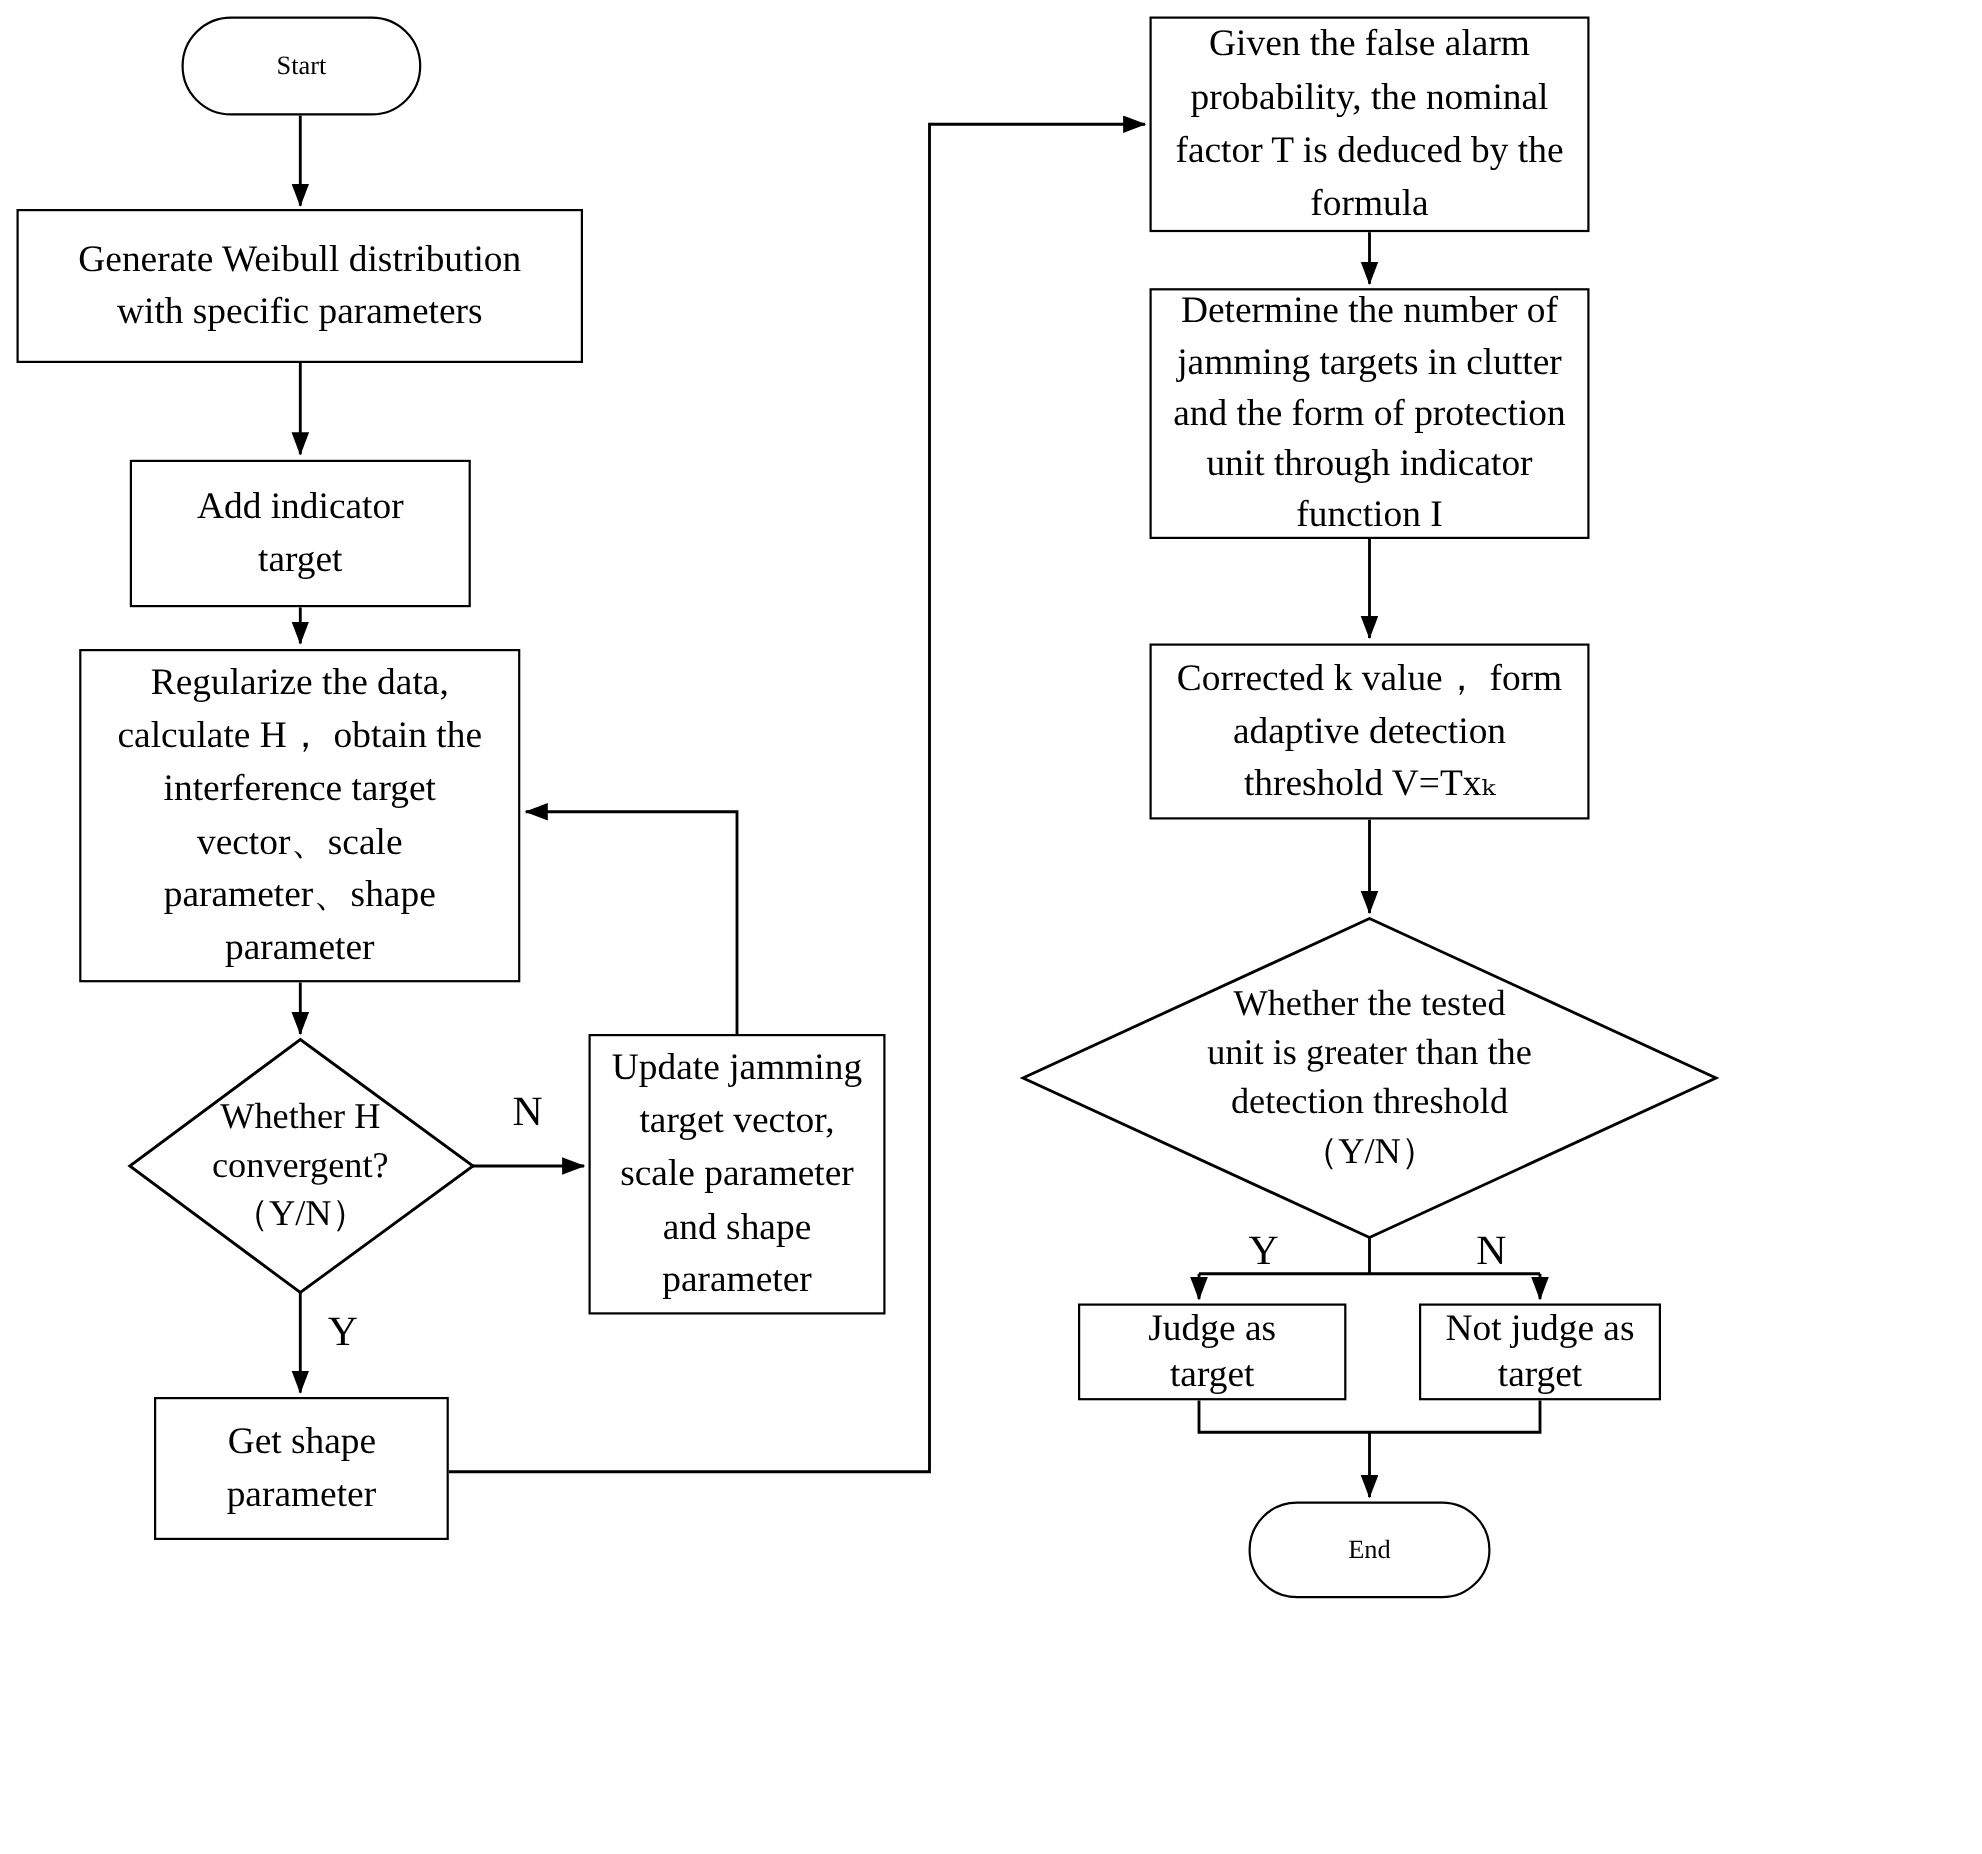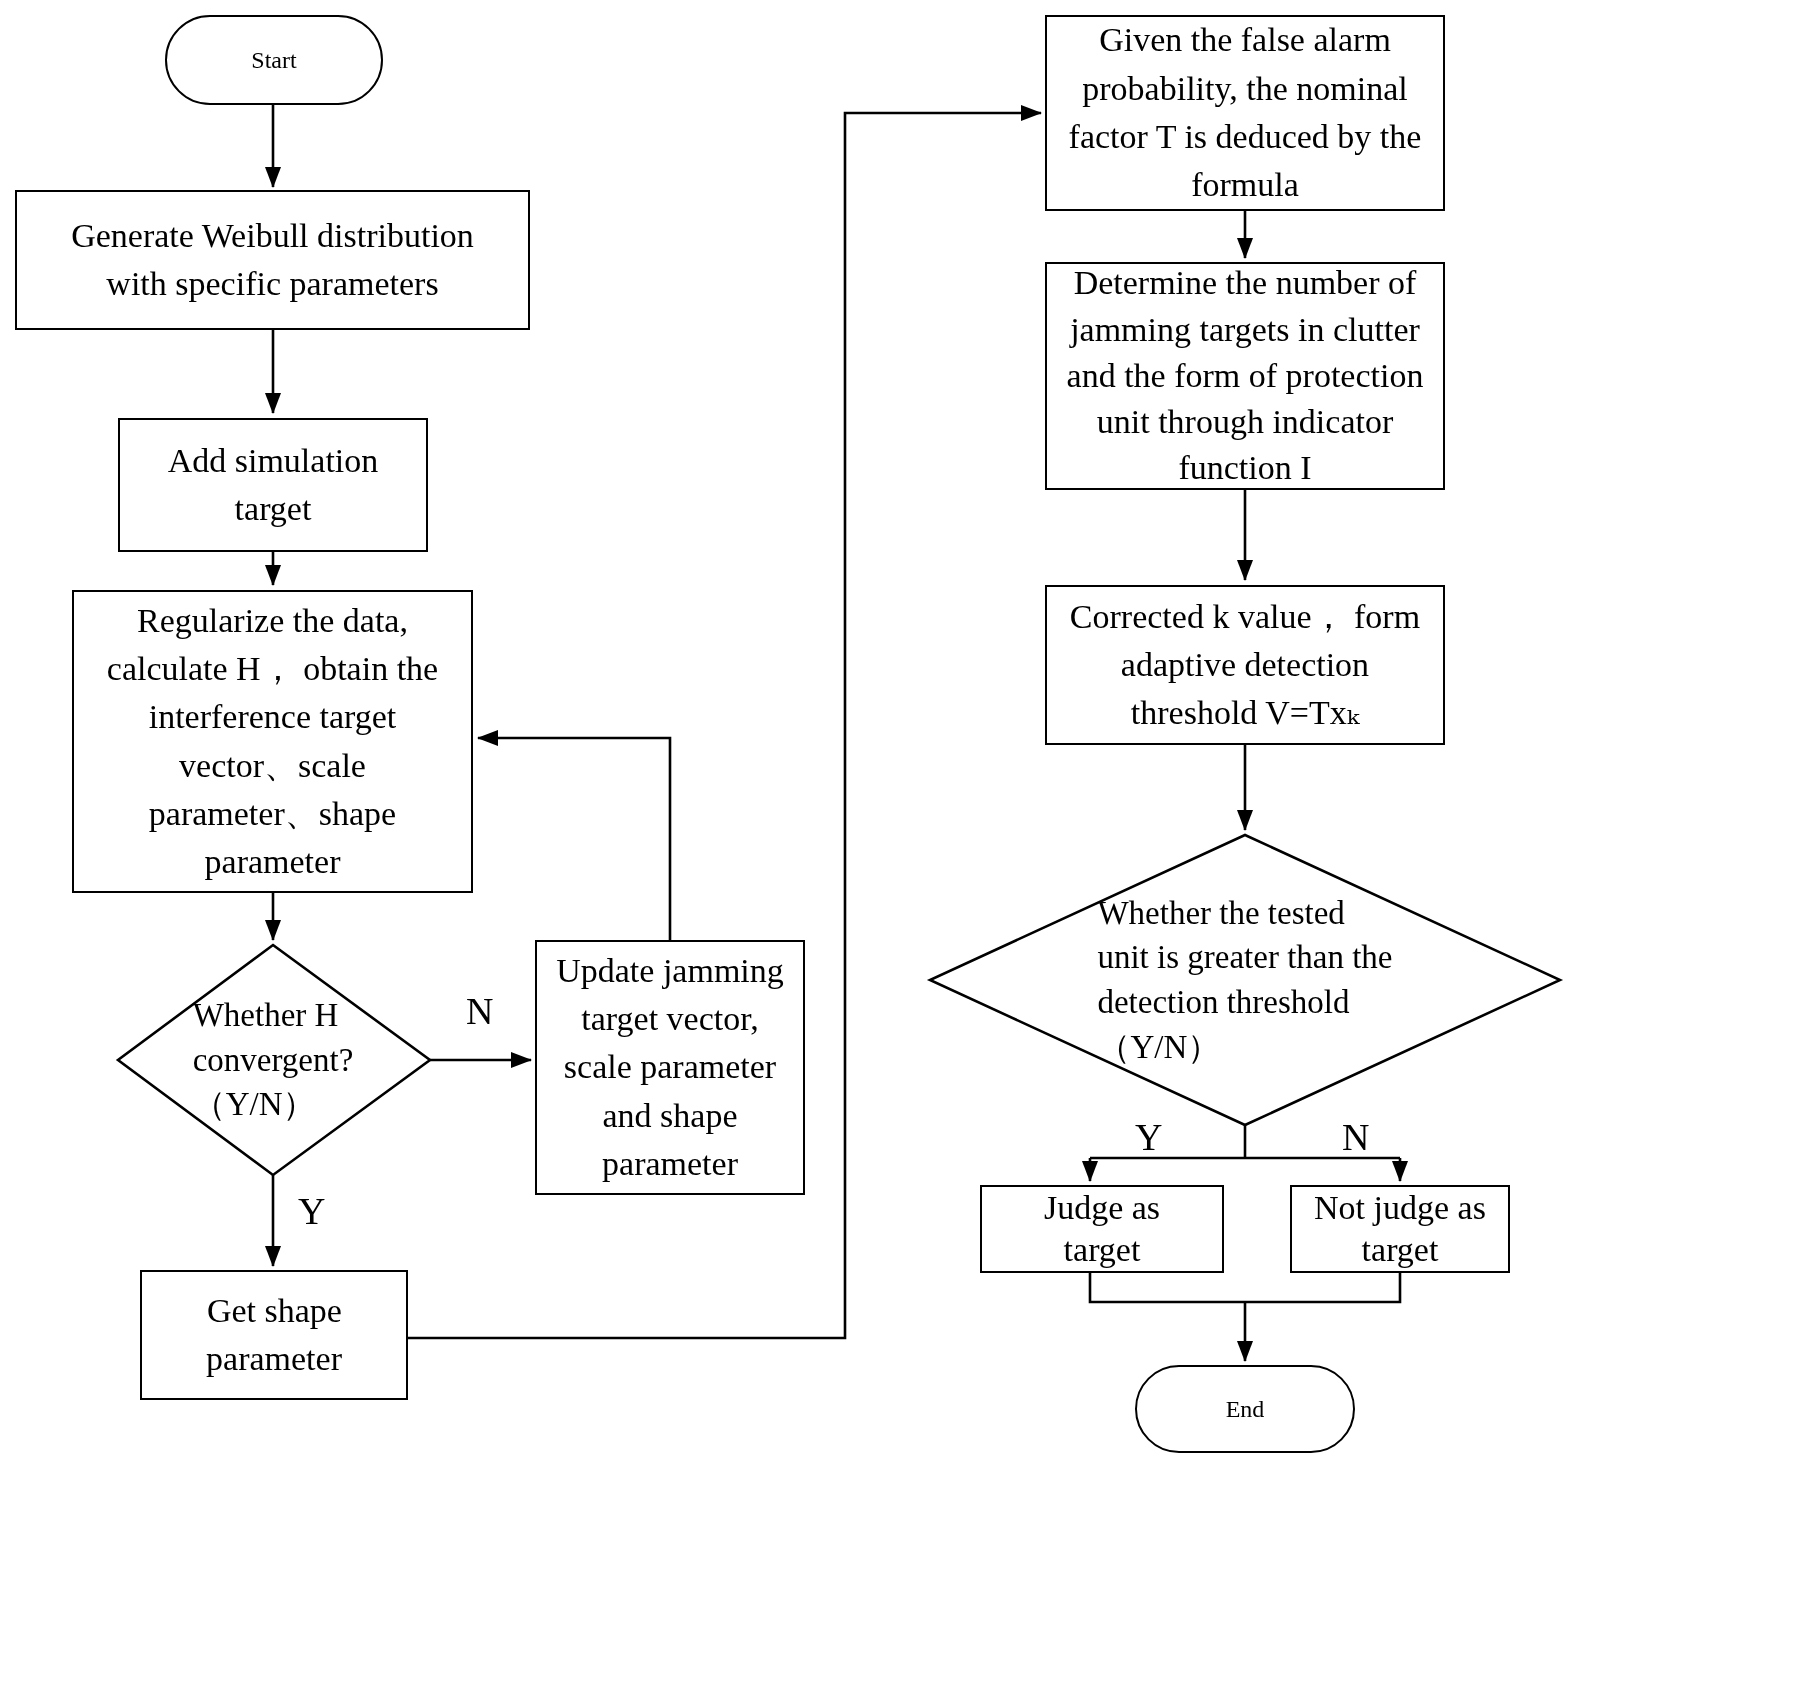--- a/index.html
+++ b/index.html
@@ -38,21 +38,21 @@
     background: #ffffff;
     border-radius: 48px;
     font-size: 24px;
   }
   .diamond-label {
     position: absolute;
     z-index: 2;
     display: flex;
     align-items: center;
     justify-content: center;
-    text-align: left;
+    text-align: center;
     font-size: 33px;
     line-height: 1.35;
     white-space: pre-line;
   }
   .edge-label {
     position: absolute;
     z-index: 3;
     font-size: 38px;
     line-height: 1;
   }
@@ -91,21 +91,21 @@
 
     <polygon class="shape" points="273,945 430,1060 273,1175 118,1060"></polygon>
     <polygon class="shape" points="1245,835 1560,980 1245,1125 930,980"></polygon>
   </svg>
 
   <div class="node stadium" style="left:165px; top:15px; width:218px; height:90px;">Start</div>
 
   <div class="node rect" style="left:15px; top:190px; width:515px; height:140px;">Generate Weibull distribution
 with specific parameters</div>
 
-  <div class="node rect" style="left:118px; top:418px; width:310px; height:134px;">Add simulation
+  <div class="node rect" style="left:118px; top:418px; width:310px; height:134px;">Add indicator
 target</div>
 
   <div class="node rect" style="left:72px; top:590px; width:401px; height:303px;">Regularize the data,
 calculate H， obtain the
 interference target
 vector、scale
 parameter、shape
 parameter</div>
 
   <div class="diamond-label" style="left:148px; top:985px; width:250px; height:150px;">Whether H

